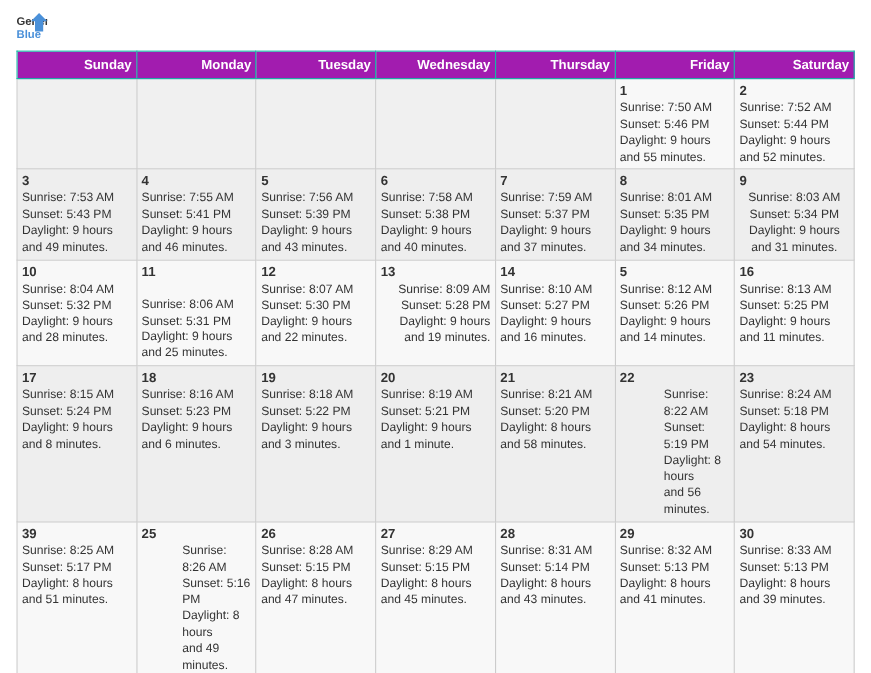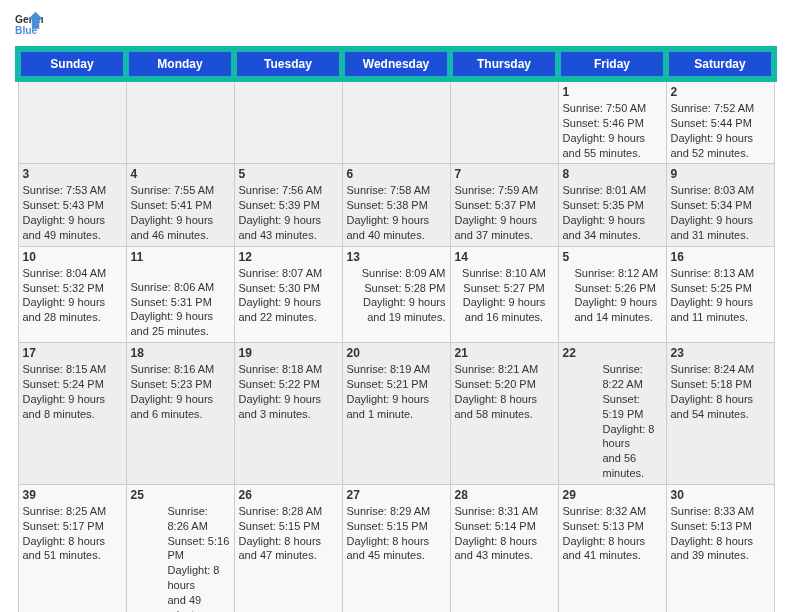--- a/index.html
+++ b/index.html
@@ -41,27 +41,27 @@
     .location {
       font-size: 14px;
       color: #555;
     }
     .calendar {
       width: 100%;
       border-collapse: collapse;
       table-layout: fixed;
     }
     .calendar thead th {
-      background: #1d4ed8;
+      background: #a21caf;
       color: #fff;
       font-size: 12px;
       font-weight: bold;
       padding: 5px 4px;
-      border: 6px solid #14b8a6;
-      text-align: center;
+      border: 1px solid #14b8a6;
+      text-align: right;
     }
     .calendar tbody td {
       border: 1px solid #ccc;
       vertical-align: top;
       padding: 3px 4px;
       font-size: 9.5px;
       color: #333;
       height: 82px;
       background: #fff;
     }
@@ -177,21 +177,21 @@
           </td>
           <td>
             <span class="day-number">8</span>
             <div class="day-info" style="white-space: pre-line;">Sunrise: 8:01 AM
 Sunset: 5:35 PM
 Daylight: 9 hours
 and 34 minutes.</div>
           </td>
           <td>
             <span class="day-number">9</span>
-            <div class="day-info" style="white-space: pre-line;">Sunrise: 8:03 AM
+            <div class="day-info" style="white-space: pre-line; text-align: center;">Sunrise: 8:03 AM
 Sunset: 5:34 PM
 Daylight: 9 hours
 and 31 minutes.</div>
           </td>
         </tr>
         <tr>
           <td>
             <span class="day-number">10</span>
             <div class="day-info" style="white-space: pre-line;">Sunrise: 8:04 AM
 Sunset: 5:32 PM
@@ -214,28 +214,28 @@
           </td>
           <td>
             <span class="day-number">13</span>
             <div class="day-info" style="white-space: pre-line; text-align: right;">Sunrise: 8:09 AM
 Sunset: 5:28 PM
 Daylight: 9 hours
 and 19 minutes.</div>
           </td>
           <td>
             <span class="day-number">14</span>
-            <div class="day-info" style="white-space: pre-line; text-align: center;">Sunrise: 8:10 AM
+            <div class="day-info" style="white-space: pre-line;">Sunrise: 8:10 AM
 Sunset: 5:27 PM
 Daylight: 9 hours
 and 16 minutes.</div>
           </td>
           <td>
             <span class="day-number">5</span>
-            <div class="day-info" style="white-space: pre-line; margin-left: 12px;">Sunrise: 8:12 AM
+            <div class="day-info" style="white-space: pre-line;">Sunrise: 8:12 AM
 Sunset: 5:26 PM
 Daylight: 9 hours
 and 14 minutes.</div>
           </td>
           <td>
             <span class="day-number">16</span>
             <div class="day-info" style="white-space: pre-line;">Sunrise: 8:13 AM
 Sunset: 5:25 PM
 Daylight: 9 hours
 and 11 minutes.</div>

